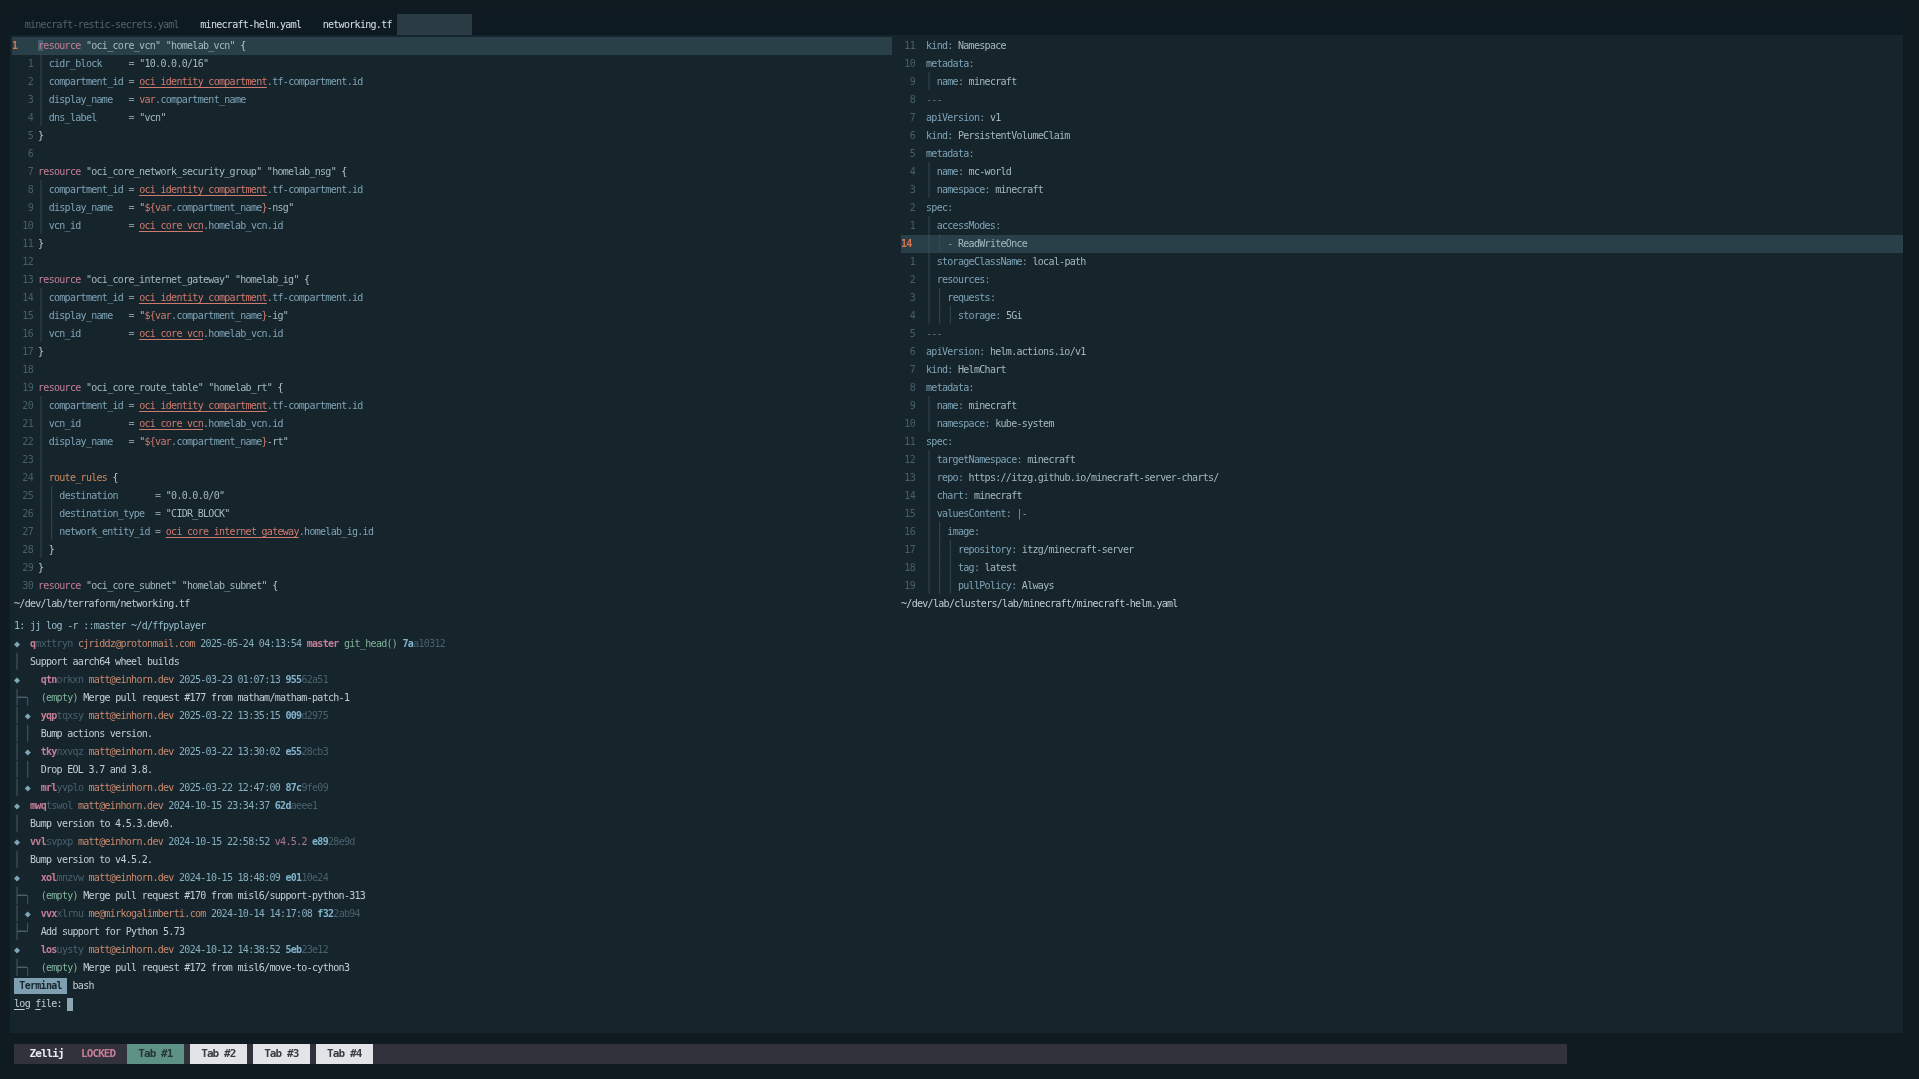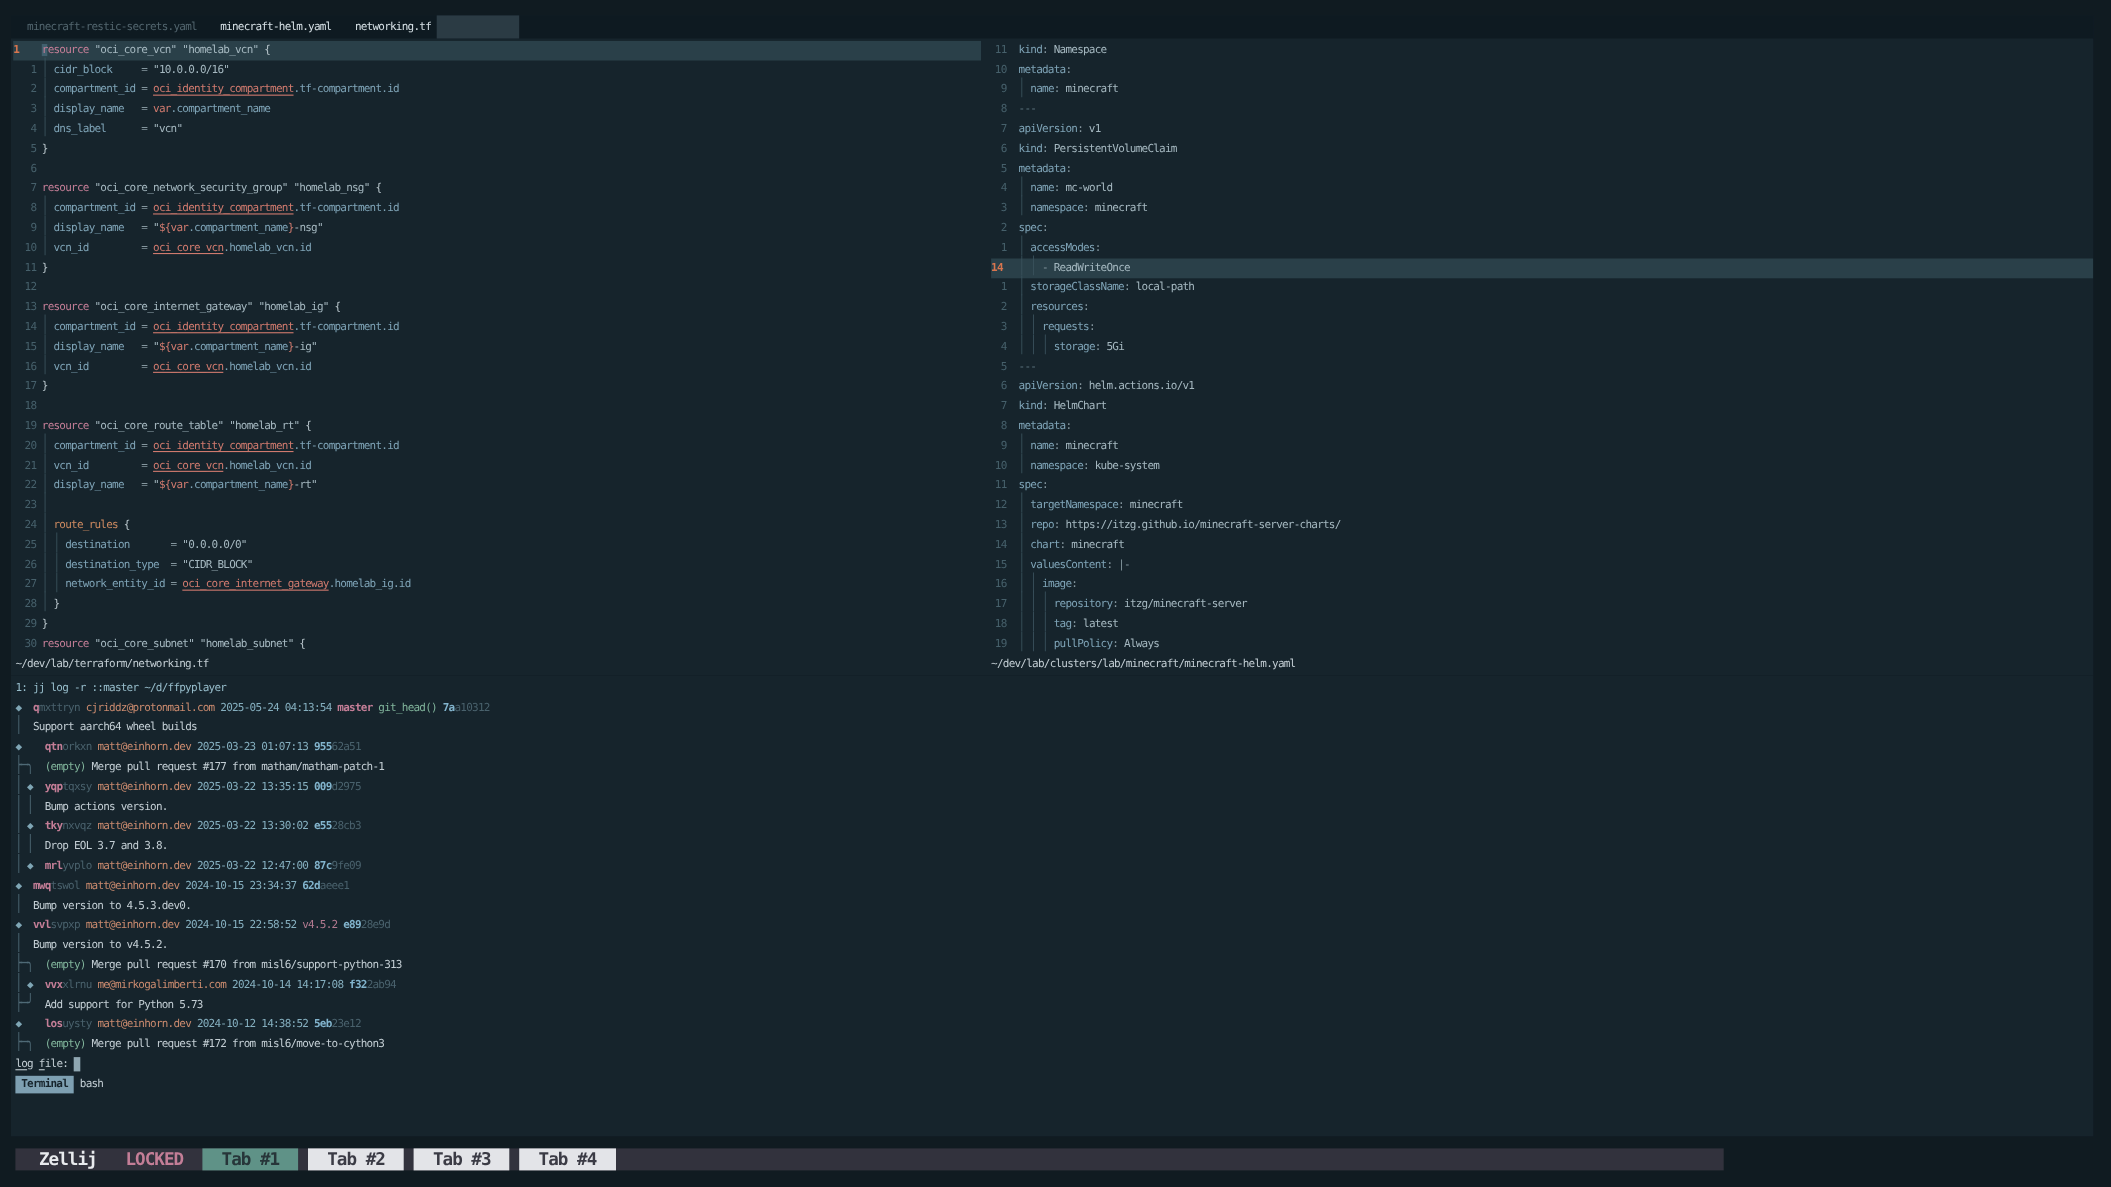--- a/index.html
+++ b/index.html
@@ -59,21 +59,21 @@
   .pu{color:#c3ced4;text-decoration:underline;text-underline-offset:2px}
   .curc{background:#41606e}
   .cursor{display:inline-block;width:6px;height:13px;background:#8fa7b2;vertical-align:middle}
   
   #term{left:10px;top:614px;width:1893px;height:419px;padding:3px 0 0 4px}
   .chip{display:inline-block;height:16px;line-height:16px;background:#7ea0b2;color:#16242c;font-weight:bold}
   .chipoff{color:#c3ced4}
   .sp{color:transparent}
   
   #zbar{position:absolute;left:14px;top:1044px;width:1553px;height:20px;background:#32323d;
-        font-size:16px;letter-spacing:-0.9px;padding-left:4px}
+        font-size:11px;letter-spacing:-0.9px;padding-left:4px}
   #zbar .row{height:20px;line-height:20px;white-space:pre}
   .zl{color:#e9ebee;font-weight:bold}
   .lk{color:#c47e97;font-weight:bold}
   .zt-on,.zt{display:inline-block;height:20px;line-height:20px;font-weight:bold}
   .zt-on{background:#5f9287;color:#273539}
   .zt{background:#e3e4e8;color:#3b3b45}
 </style>
 </head>
 <body>
 
@@ -159,24 +159,25 @@
     <div class="row"><span class="g">├─╮</span><span class="plain">  </span><span class="emp">(empty)</span><span class="plain"> </span><span class="d">Merge pull request #177 from matham/matham-patch-1</span></div>
     <div class="row"><span class="g">│</span><span class="plain"> </span><span class="node">◆</span><span class="plain">  </span><span class="cid">yqp</span><span class="dim">tqxsy</span><span class="plain"> </span><span class="em">matt@einhorn.dev</span><span class="plain"> </span><span class="dt">2025-03-22 13:35:15</span><span class="plain"> </span><span class="oid">009</span><span class="dim">d2975</span></div>
     <div class="row"><span class="g">│ │</span><span class="plain">  </span><span class="d">Bump actions version.</span></div>
     <div class="row"><span class="g">│</span><span class="plain"> </span><span class="node">◆</span><span class="plain">  </span><span class="cid">tky</span><span class="dim">nxvqz</span><span class="plain"> </span><span class="em">matt@einhorn.dev</span><span class="plain"> </span><span class="dt">2025-03-22 13:30:02</span><span class="plain"> </span><span class="oid">e55</span><span class="dim">28cb3</span></div>
     <div class="row"><span class="g">│ │</span><span class="plain">  </span><span class="d">Drop EOL 3.7 and 3.8.</span></div>
     <div class="row"><span class="g">│</span><span class="plain"> </span><span class="node">◆</span><span class="plain">  </span><span class="cid">mrl</span><span class="dim">yvplo</span><span class="plain"> </span><span class="em">matt@einhorn.dev</span><span class="plain"> </span><span class="dt">2025-03-22 12:47:00</span><span class="plain"> </span><span class="oid">87c</span><span class="dim">9fe09</span></div>
     <div class="row"><span class="node">◆</span><span class="plain">  </span><span class="cid">mwq</span><span class="dim">tswol</span><span class="plain"> </span><span class="em">matt@einhorn.dev</span><span class="plain"> </span><span class="dt">2024-10-15 23:34:37</span><span class="plain"> </span><span class="oid">62d</span><span class="dim">aeee1</span></div>
     <div class="row"><span class="g">│</span><span class="plain">  </span><span class="d">Bump version to 4.5.3.dev0.</span></div>
     <div class="row"><span class="node">◆</span><span class="plain">  </span><span class="cid">vvl</span><span class="dim">svpxp</span><span class="plain"> </span><span class="em">matt@einhorn.dev</span><span class="plain"> </span><span class="dt">2024-10-15 22:58:52</span><span class="plain"> </span><span class="tag">v4.5.2</span><span class="plain"> </span><span class="oid">e89</span><span class="dim">28e9d</span></div>
     <div class="row"><span class="g">│</span><span class="plain">  </span><span class="d">Bump version to v4.5.2.</span></div>
+    <div class="row"><span class="node">◆</span><span class="plain">    </span><span class="cid">xol</span><span class="dim">mnzvw</span><span class="plain"> </span><span class="em">matt@einhorn.dev</span><span class="plain"> </span><span class="dt">2024-10-15 18:48:09</span><span class="plain"> </span><span class="oid">e01</span><span class="dim">10e24</span></div>
     <div class="row"><span class="g">├─╮</span><span class="plain">  </span><span class="emp">(empty)</span><span class="plain"> </span><span class="d">Merge pull request #170 from misl6/support-python-313</span></div>
     <div class="row"><span class="g">│</span><span class="plain"> </span><span class="node">◆</span><span class="plain">  </span><span class="cid">vvx</span><span class="dim">xlrnu</span><span class="plain"> </span><span class="em">me@mirkogalimberti.com</span><span class="plain"> </span><span class="dt">2024-10-14 14:17:08</span><span class="plain"> </span><span class="oid">f32</span><span class="dim">2ab94</span></div>
     <div class="row"><span class="g">├─╯</span><span class="plain">  </span><span class="d">Add support for Python 5.73</span></div>
     <div class="row"><span class="node">◆</span><span class="plain">    </span><span class="cid">los</span><span class="dim">uysty</span><span class="plain"> </span><span class="em">matt@einhorn.dev</span><span class="plain"> </span><span class="dt">2024-10-12 14:38:52</span><span class="plain"> </span><span class="oid">5eb</span><span class="dim">23e12</span></div>
     <div class="row"><span class="g">├─╮</span><span class="plain">  </span><span class="emp">(empty)</span><span class="plain"> </span><span class="d">Merge pull request #172 from misl6/move-to-cython3</span></div>
+    <div class="row"><span class="chip"> Terminal </span><span class="sp"> </span><span class="chipoff">bash</span></div>
     <div class="row"><span class="pu">lo</span><span class="p">g </span><span class="pu">f</span><span class="p">ile: </span><span class="cursor"> </span></div>
-    <div class="row"><span class="chip"> Terminal </span><span class="sp"> </span><span class="chipoff">bash</span></div>
   </div>
 
 <div id="zbar">
     <div class="row"><span class="sp">  </span><span class="zl">Zellij</span><span class="sp">   </span><span class="lk">LOCKED</span><span class="sp">  </span><span class="zt-on">  Tab #1  </span><span class="sp"> </span><span class="zt">  Tab #2  </span><span class="sp"> </span><span class="zt">  Tab #3  </span><span class="sp"> </span><span class="zt">  Tab #4  </span></div>
   </div>
 
 </body></html>

